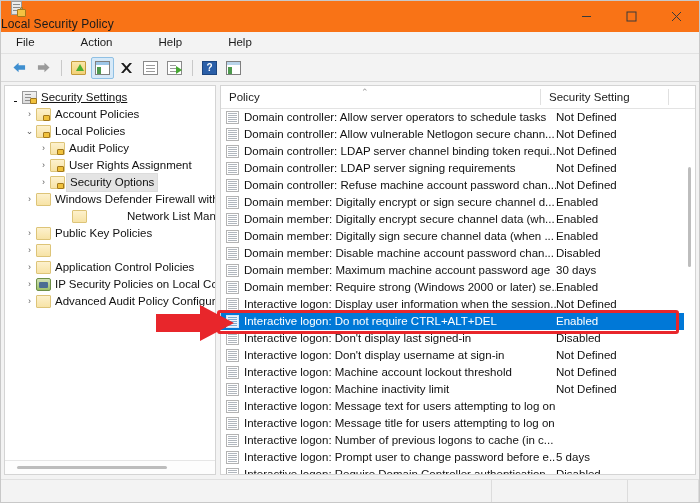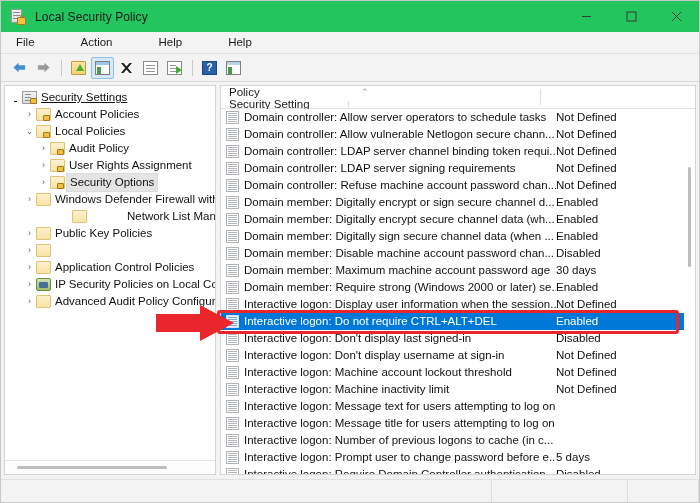--- a/index.html
+++ b/index.html
@@ -25,24 +25,25 @@
     box-sizing: border-box;
     display: flex;
     flex-direction: column;
     overflow: hidden;
   }
 
   
   .titlebar {
     height: 31px;
     min-height: 31px;
-    background: #22c55e;
-    display: flex;
-    align-items: center;
-    position: relative;
+    background: #f97316;
+    display: flex;
+    align-items: flex-start;
+    position: relative;
+    flex-direction: column;
   }
   .title-icon {
     width: 16px;
     height: 16px;
     margin-left: 9px;
     margin-right: 9px;
     position: relative;
     flex: none;
   }
   .title-icon .doc {
@@ -371,21 +372,20 @@
   
   .lheader {
     height: 22px;
     min-height: 22px;
     background: #ffffff;
     border-bottom: 1px solid #e3e3e3;
     display: flex;
     position: relative;
     font-size: 11.5px;
     color: #1b1b1b;
-    flex-direction: column;
   }
   .lh-cell {
     display: flex;
     align-items: center;
     padding-left: 8px;
     position: relative;
     box-sizing: border-box;
     height: 22px;
   }
   .lh-cell:after {

